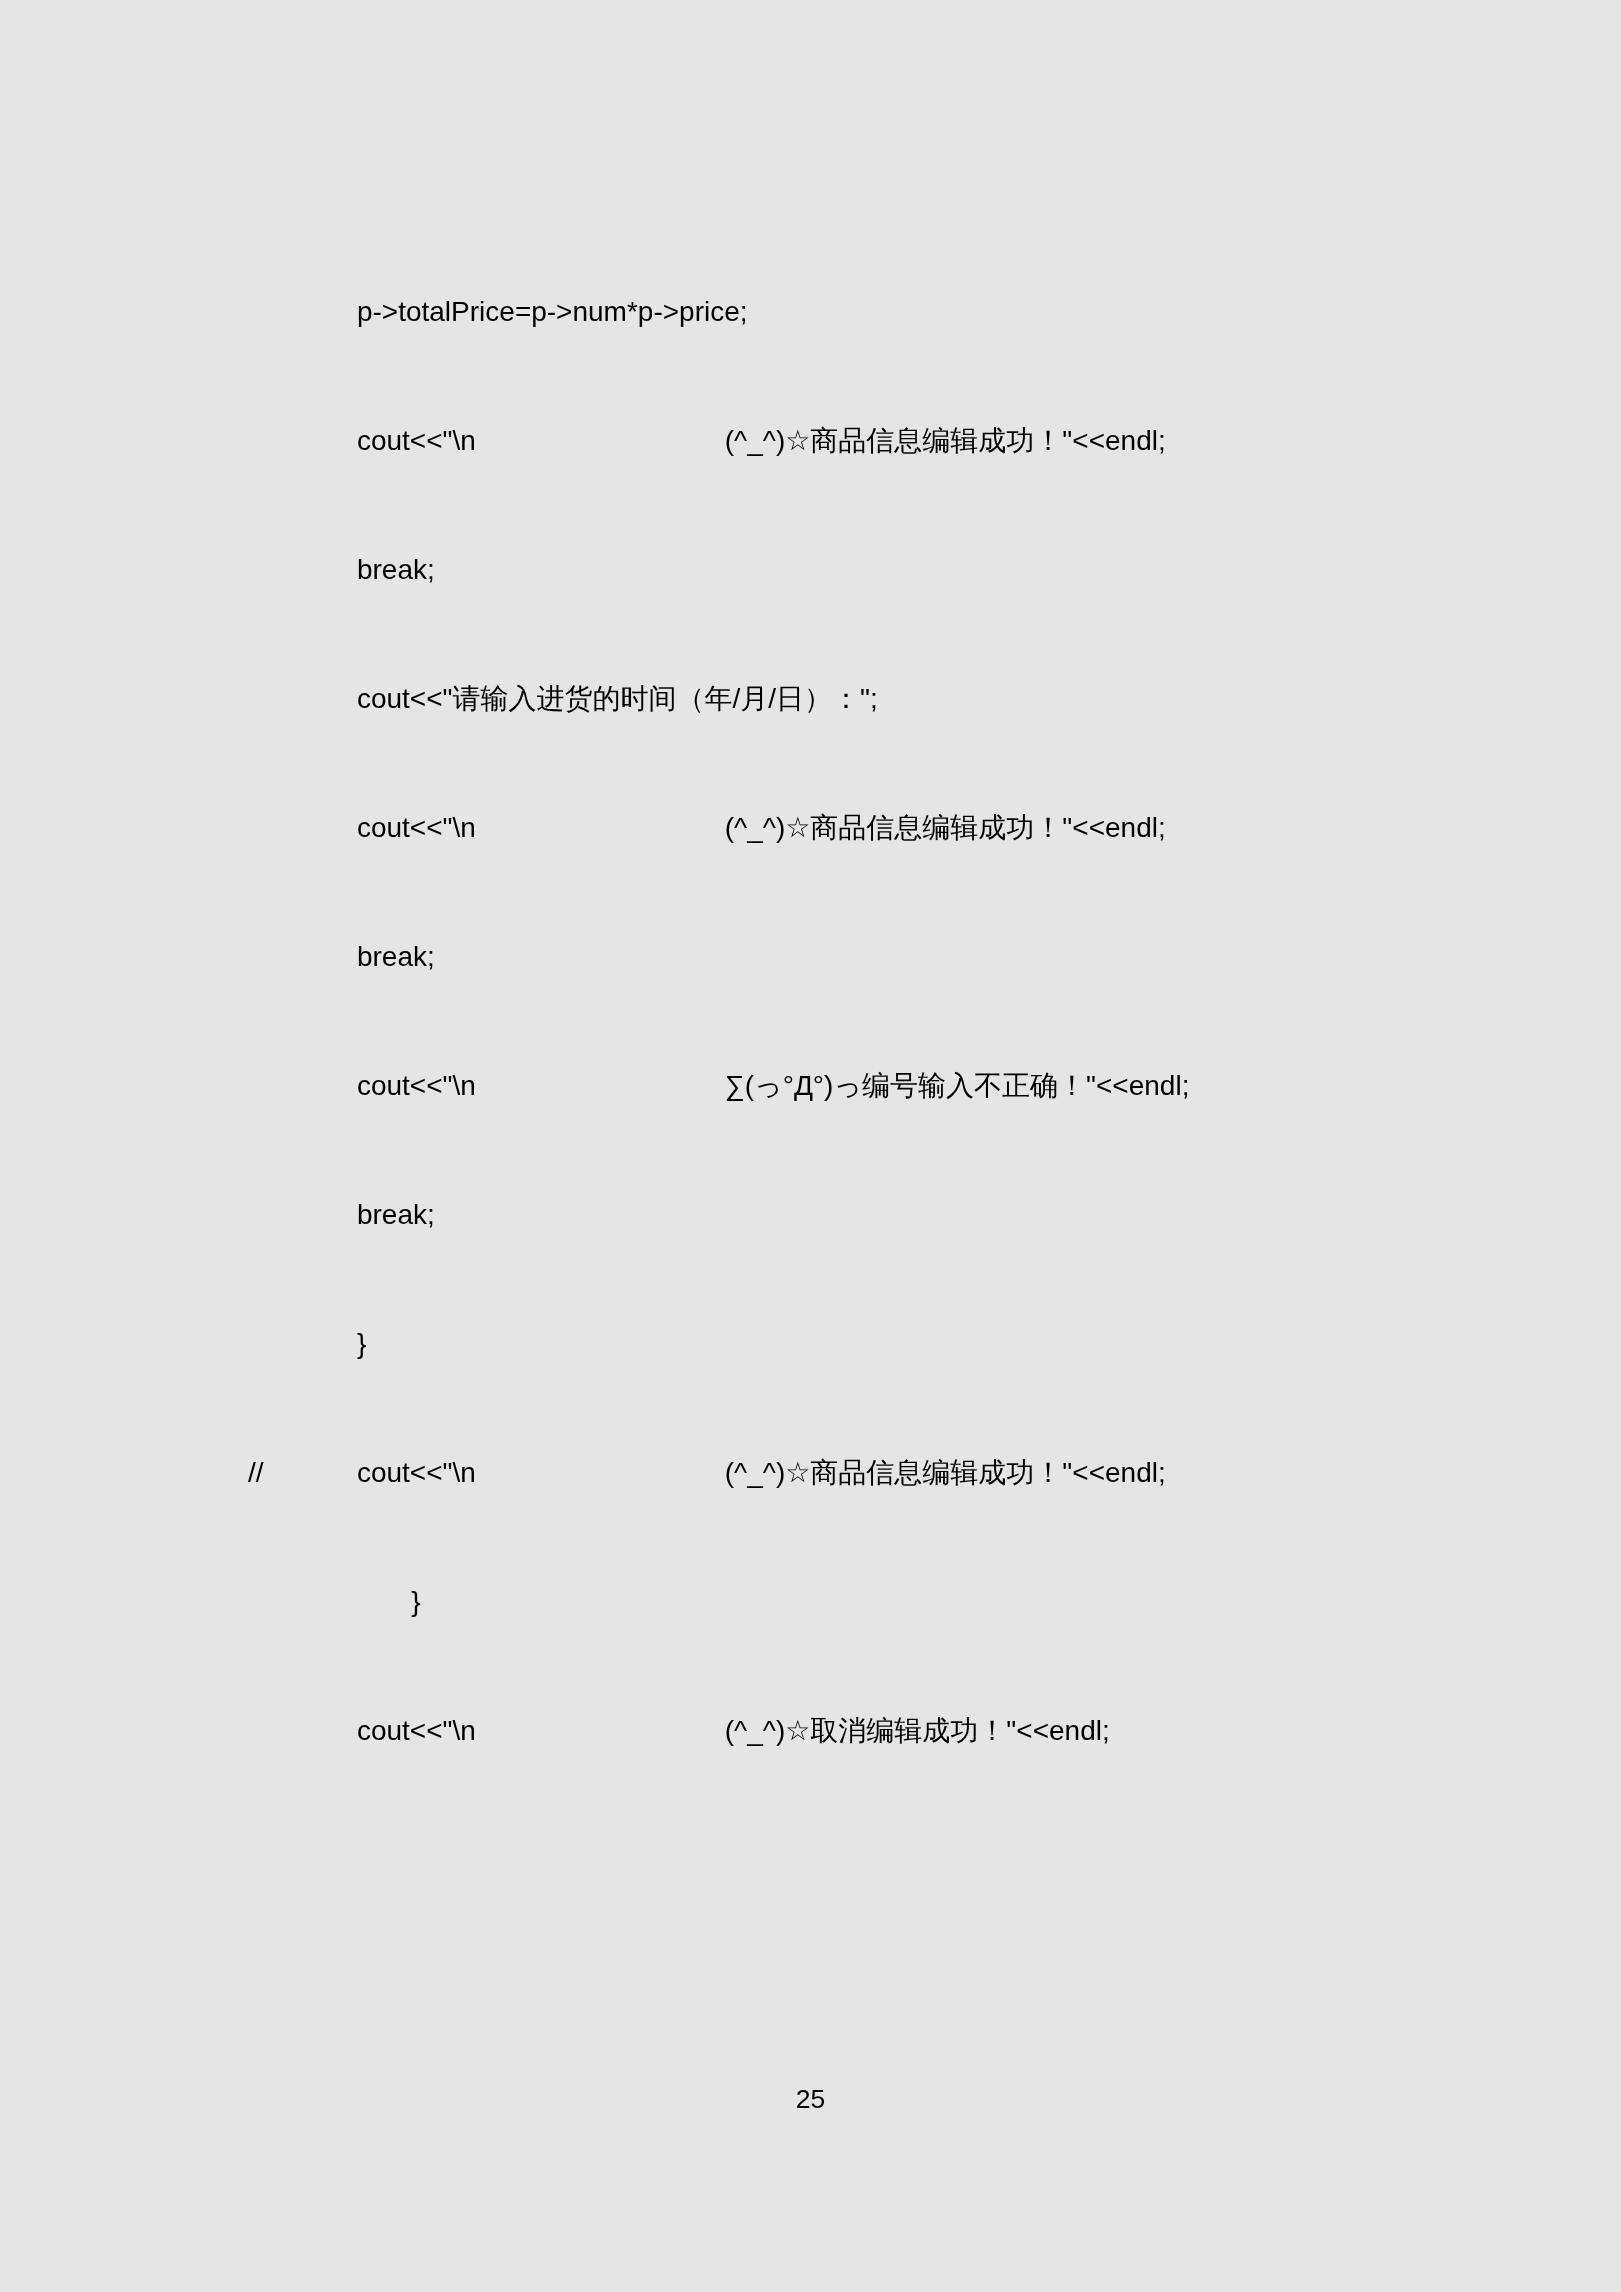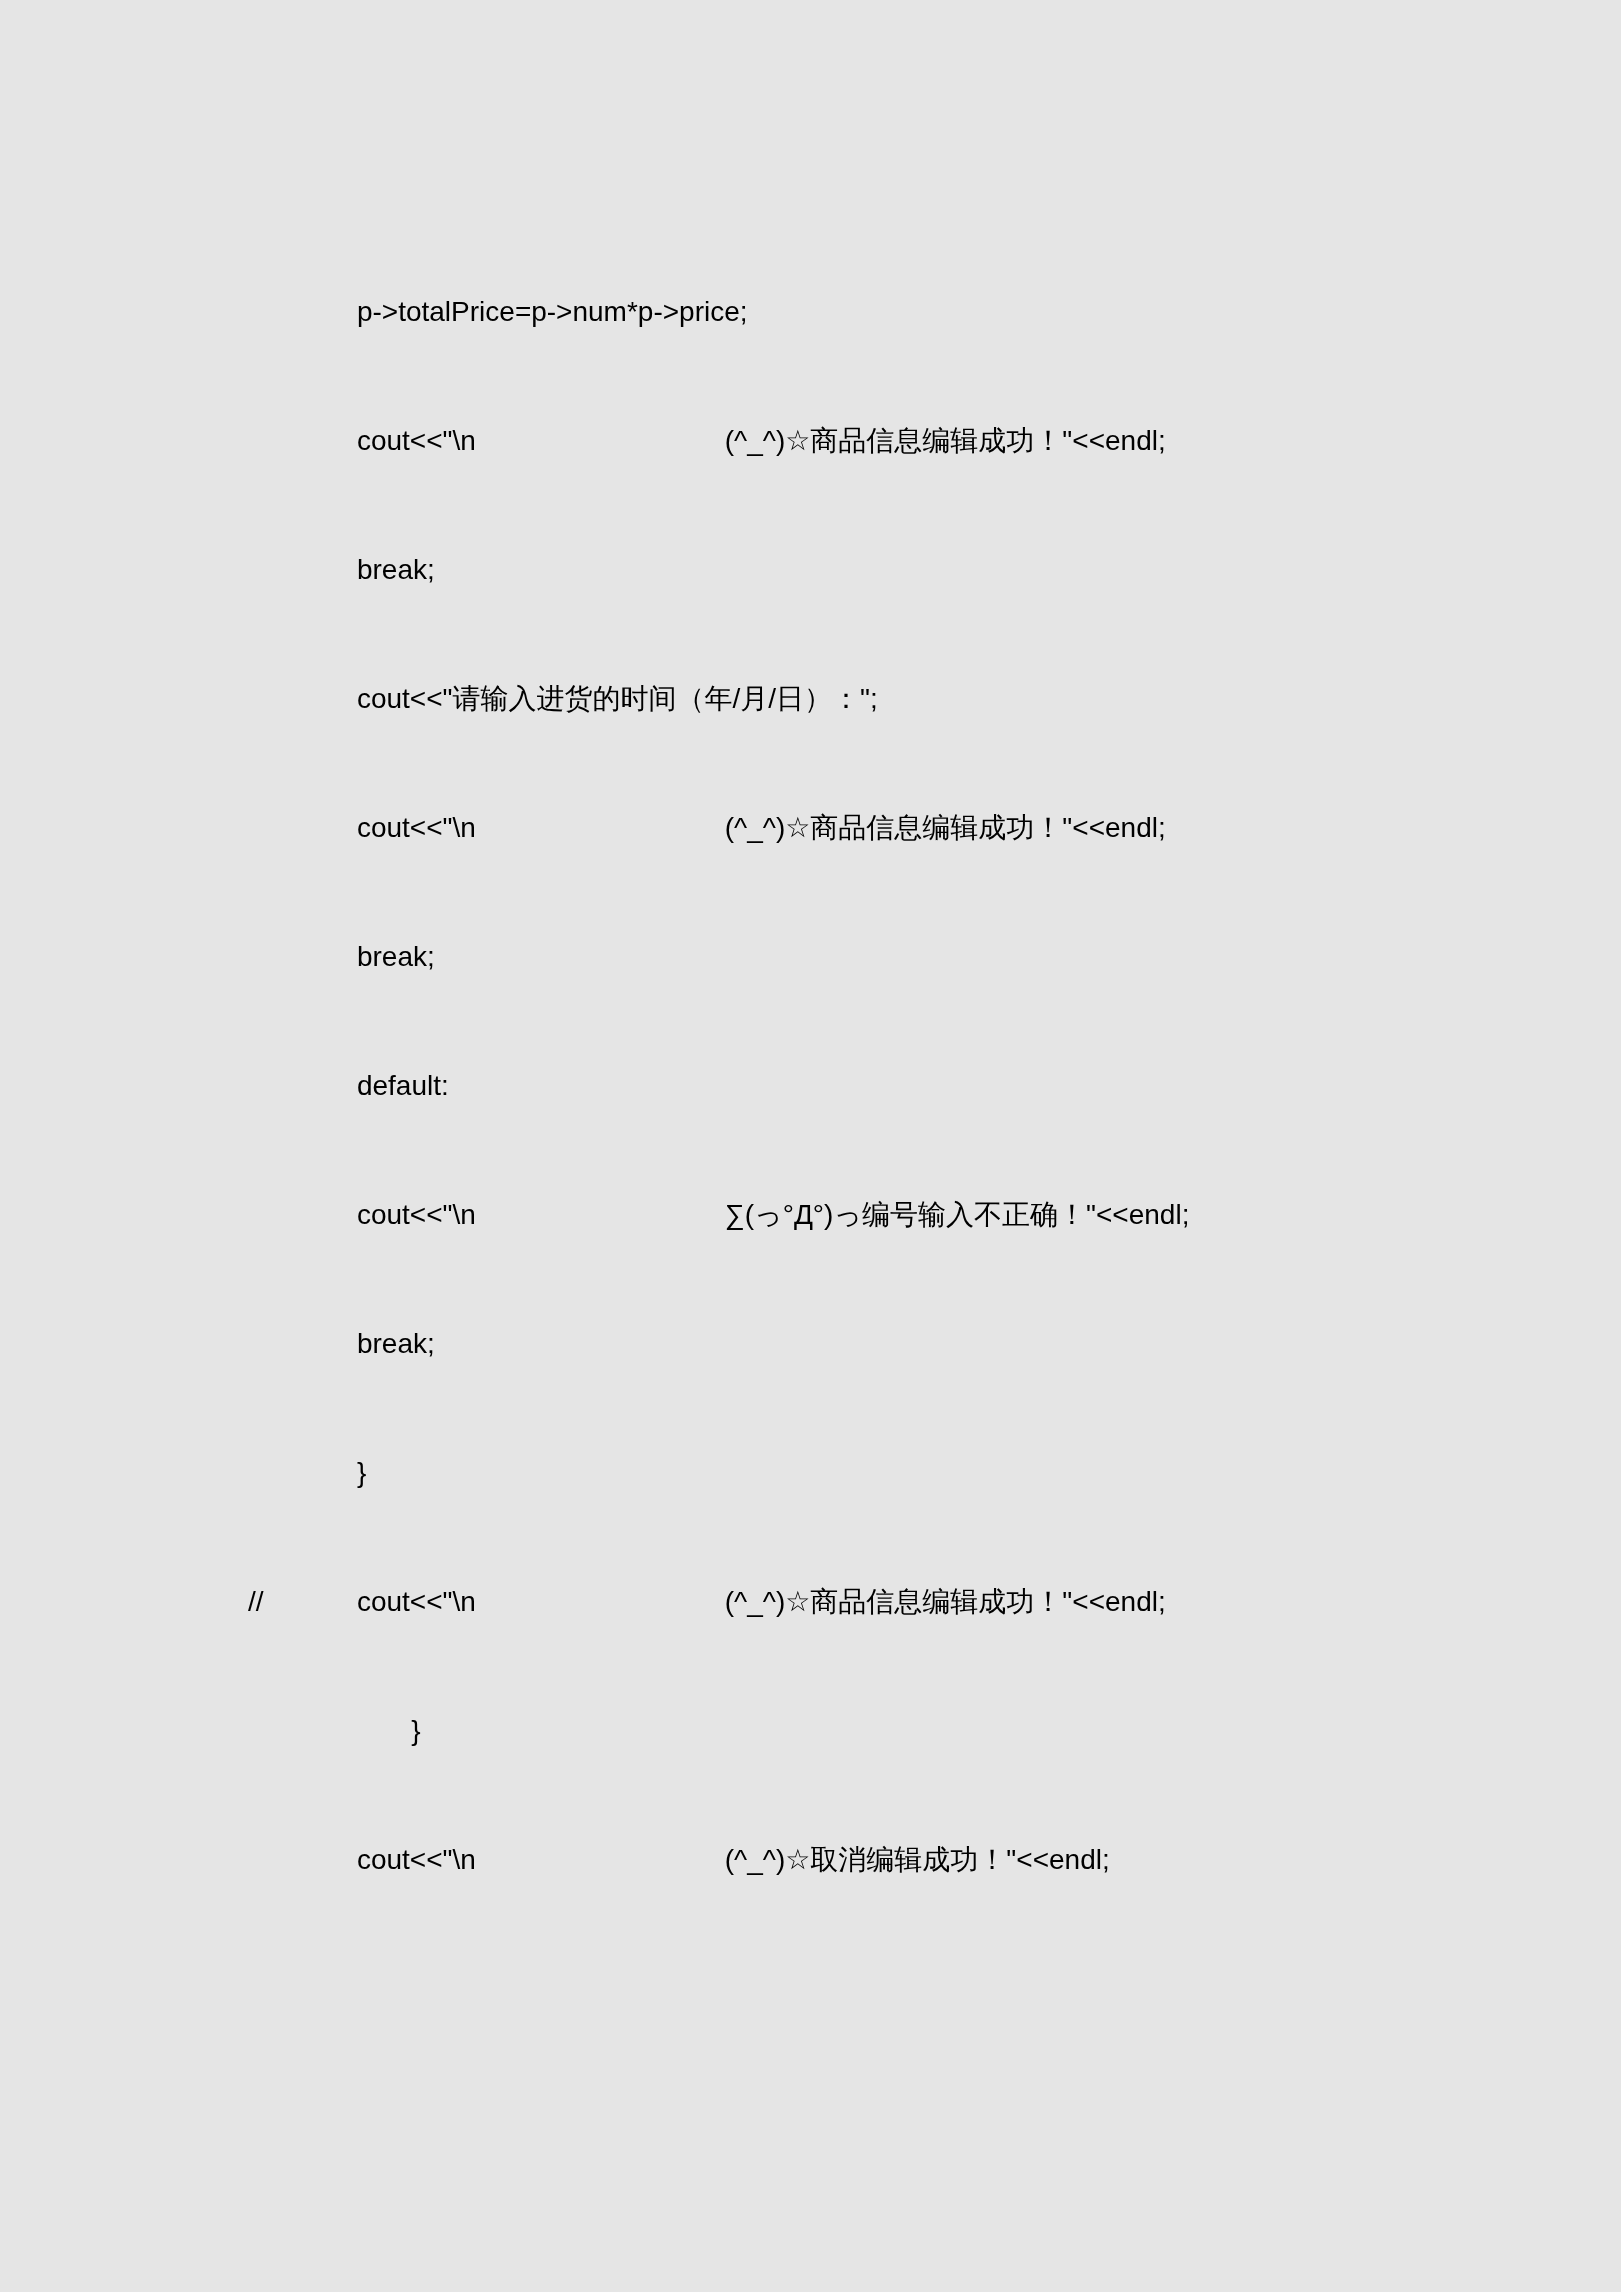--- a/index.html
+++ b/index.html
@@ -46,21 +46,20 @@
 <body>
 
 <div class="page">
   <div class="code">
     <div class="line">              p-&gt;totalPrice=p-&gt;num*p-&gt;price;</div>
     <div class="line">              cout&lt;&lt;"\n                                (^_^)☆商品信息编辑成功！"&lt;&lt;endl;</div>
     <div class="line">              break;</div>
     <div class="line">              cout&lt;&lt;"请输入进货的时间（年/月/日）：";</div>
     <div class="line">              cout&lt;&lt;"\n                                (^_^)☆商品信息编辑成功！"&lt;&lt;endl;</div>
     <div class="line">              break;</div>
-    <div class="line">              default:</div>
     <div class="line">              cout&lt;&lt;"\n                                ∑(っ°Д°)っ编号输入不正确！"&lt;&lt;endl;</div>
     <div class="line">              break;</div>
     <div class="line">              }</div>
     <div class="line">//            cout&lt;&lt;"\n                                (^_^)☆商品信息编辑成功！"&lt;&lt;endl;</div>
     <div class="line">                     }</div>
     <div class="line">              cout&lt;&lt;"\n                                (^_^)☆取消编辑成功！"&lt;&lt;endl;</div>
     
     
     
     
@@ -81,14 +80,15 @@
     
     
     
     
     
     
     
     
     
   </div>
+  <div class="footer">25</div>
 </div>
 
 
 </body></html>

